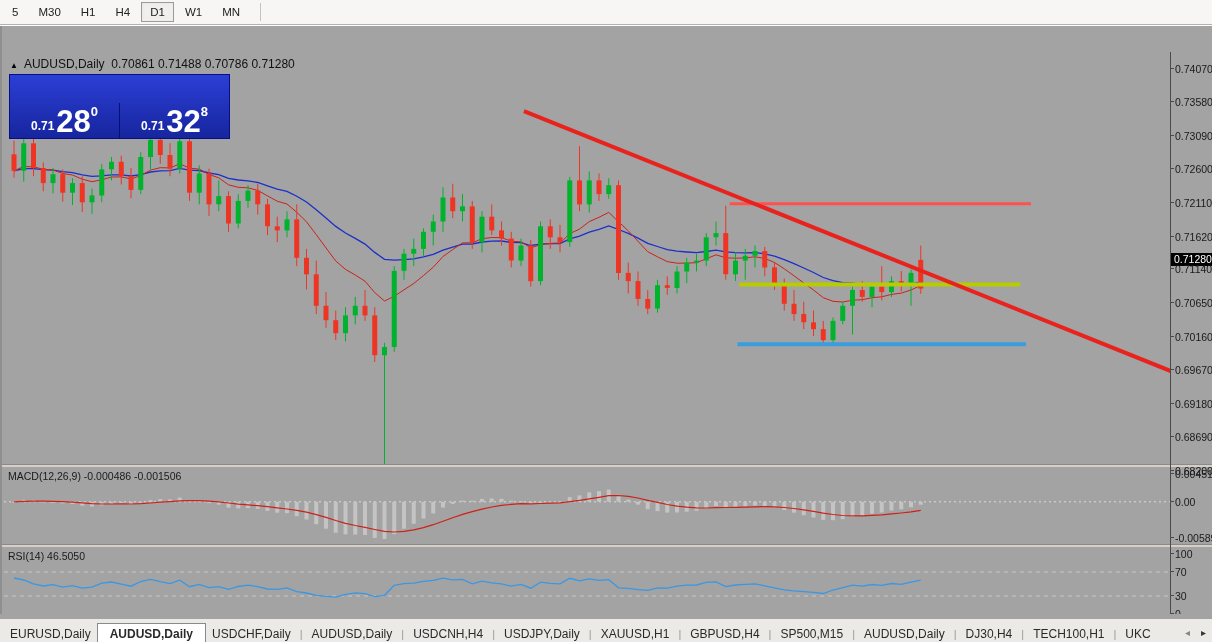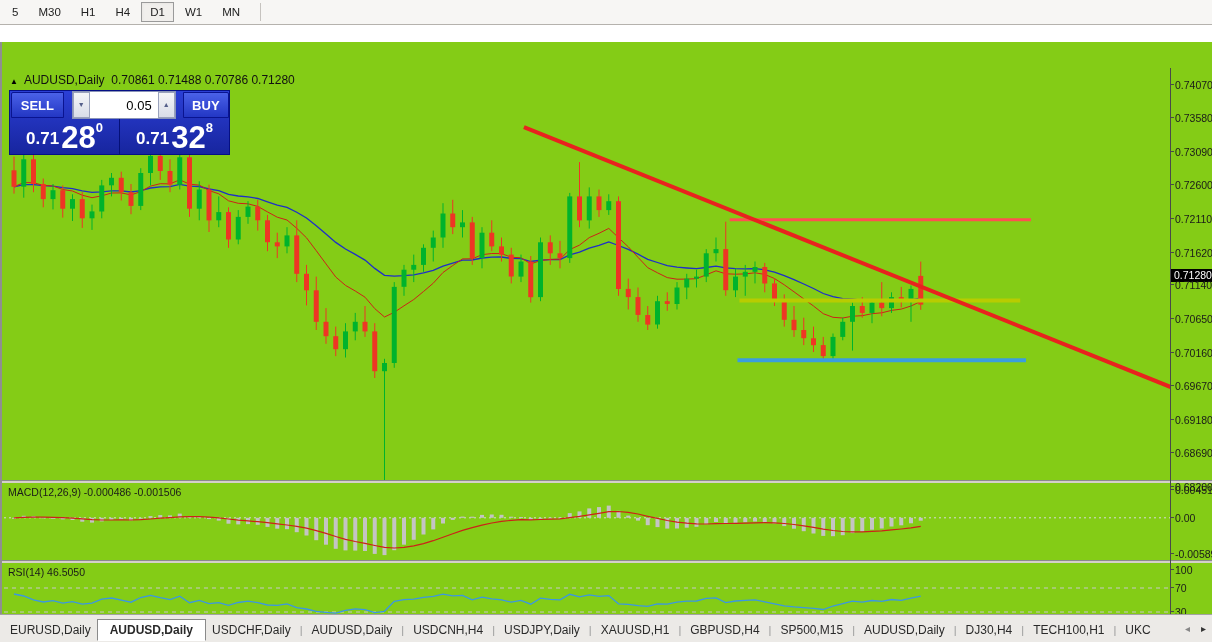--- a/index.html
+++ b/index.html
@@ -3,21 +3,21 @@
 <meta charset="utf-8">
 <style>
   html,body{margin:0;padding:0;background:#fff;}
   #app{position:relative;width:1212px;height:642px;font-family:"Liberation Sans",sans-serif;overflow:hidden;background:#fff;-webkit-font-smoothing:antialiased;}
   
   #toolbar{position:absolute;left:0;top:0;width:1212px;height:25px;background:#f7f6f4;border-bottom:1px solid #b5b2ad;display:flex;align-items:center;padding-left:2px;box-sizing:border-box;}
   .tf-btn{font-size:11.5px;color:#222;padding:3px 8px;margin:0 1px;border:1px solid transparent;cursor:default;}
   .tf-btn.active{background:#f1efec;border:1px solid #9a9a9a;box-shadow:inset 1px 1px 2px #e9e7e4;}
   .tf-divider{width:1px;height:18px;background:#c6c3bf;margin-left:10px;}
   
-  #chart-area{position:absolute;left:0;top:42px;width:1212px;height:588px;background:#84cc16;border-left:2px solid #8f8f8f;box-sizing:border-box;}
+  #chart-area{position:absolute;left:0;top:26px;width:1212px;height:588px;background:#a3a3a3;border-left:2px solid #8f8f8f;box-sizing:border-box;}
   #main-svg{position:absolute;left:2px;top:26px;}
   #macd-svg{position:absolute;left:2px;top:441px;}
   #rsi-svg{position:absolute;left:2px;top:521px;}
   .splitter{position:absolute;left:0;width:1212px;height:3px;background:#d4d0c8;border-top:1px solid #8a8a8a;box-sizing:border-box;}
   #v-axis-line{position:absolute;left:1168px;top:26px;width:1px;height:588px;background:#4a4a4a;}
   #h-axis-line{position:absolute;left:0;top:594px;width:1212px;height:1px;background:#4a4a4a;}
   #chart-header{position:absolute;left:8px;top:31px;font-size:12px;color:#111;}
   #chart-header .exp{font-size:8px;margin-right:6px;color:#000;}
   .pane-label{position:absolute;left:6px;font-size:10.5px;color:#1a1a1a;}
   .axis-label{position:absolute;left:1173px;font-size:10.5px;color:#1a1a1a;width:39px;}
@@ -30,25 +30,25 @@
   #tw-row1{position:absolute;left:0;top:0;width:100%;height:28px;display:flex;align-items:center;}
   .tw-btn{height:26px;line-height:26px;text-align:center;color:#fff;font-size:13px;font-weight:bold;background:linear-gradient(#4a61e8,#2337c4);border:1px solid #0a1490;box-sizing:border-box;cursor:pointer;}
   #tw-sell{width:58px;margin-left:1px;border-radius:2px 0 0 0;}
   #tw-buy{width:51px;margin-left:7px;border-radius:0 2px 0 0;}
   #tw-spinner{display:flex;margin-left:8px;height:26px;background:#fff;border:1px solid #8a94b8;align-items:stretch;}
   .spin-btn{width:17px;background:linear-gradient(#f4f5f8,#d9dde8);border:1px solid #9aa2bc;color:#55608a;font-size:7px;line-height:24px;text-align:center;cursor:pointer;box-sizing:border-box;}
   #tw-volume{width:60px;border:none;font-size:13px;text-align:right;padding-right:6px;font-family:"Liberation Sans",sans-serif;color:#000;}
   #tw-row2{position:absolute;left:0;top:28px;width:100%;height:36px;display:flex;}
   .tw-price{flex:1;display:flex;align-items:flex-end;justify-content:center;color:#fff;padding-bottom:3px;}
   #tw-price-sell{border-right:1px solid #041078;}
-  .tw-small{font-size:17px;font-weight:bold;margin-bottom:3px;}
+  .tw-small{font-size:12px;font-weight:bold;margin-bottom:3px;}
   .tw-big{font-size:31px;font-weight:bold;line-height:28px;margin-left:2px;}
   .tw-sup{font-size:13px;font-weight:bold;align-self:flex-start;margin-top:1px;}
   
-  #tabbar{position:absolute;left:0;top:614px;width:1212px;height:28px;background:#eceae7;border-top:1px solid #a3a3a3;box-sizing:border-box;overflow:hidden;}
+  #tabbar{position:absolute;left:0;top:614px;width:1212px;height:28px;background:#eceae7;border-top:5px solid #a3a3a3;box-sizing:border-box;overflow:hidden;}
   #tabs-strip{position:absolute;left:4px;top:4px;display:flex;align-items:center;white-space:nowrap;}
   .tab{font-size:12px;color:#2a2a2a;padding:3px 6px;cursor:pointer;}
   .tab.active{background:#fff;border:1px solid #8a8a8a;border-bottom:1px solid #fff;padding:3px 12px;font-weight:bold;}
   .tab-div{color:#999;font-size:11px;margin:0 3px;}
   .tab-scroll{position:absolute;top:8px;font-size:10px;color:#333;cursor:pointer;}
 </style>
 </head>
 <body>
 
 <div id="app">
@@ -366,29 +366,20 @@
         <polyline points="10,31.0 19.75,33.0 29.5,36.9 39.25,39.0 49,37.6 58.75,40.2 68.5,38.7 78.25,41.2 88,40.1 97.75,36.1 107.5,35.0 117.25,37.2 127,39.2 136.75,34.5 146.5,32.4 156.25,34.7 166,36.7 175.75,33.2 185.5,39.7 195.25,37.4 205,40.6 214.75,39.6 224.5,42.3 234.25,39.5 244,38.2 253.75,39.7 263.5,42.0 273.25,42.4 283,40.8 292.75,44.6 302.5,46.0 312.25,48.4 322,49.4 331.75,50.2 341.5,47.3 351.25,45.8 361,46.6 370.75,49.6 380.5,48.3 390.25,38.3 400,36.6 409.75,36.1 419.5,34.3 429.25,33.3 439,31.1 448.75,32.9 458.5,32.4 468.25,36.8 478,34.2 487.75,35.8 497.5,36.8 507.25,39.2 517,37.4 526.75,41.2 536.5,35.2 546.25,36.4 556,36.9 565.75,31.3 575.5,33.9 585.25,31.9 595,33.4 604.75,32.6 614.5,40.8 624.25,41.4 634,42.7 643.75,43.4 653.5,40.8 663.25,41.1 673,39.2 682.75,38.2 692.5,38.0 702.25,35.4 712,34.9 721.75,39.6 731.5,38.0 741.25,37.4 751,36.8 760.75,38.8 770.5,40.8 780.25,42.8 790,43.9 799.75,44.7 809.5,45.4 819.25,46.5 829,43.0 838.75,40.6 848.5,38.2 858.25,39.1 868,37.5 877.75,38.3 887.5,36.5 897.25,37.3 907,35.2 916.75,33.2" fill="none" stroke="#3b97e3" stroke-width="1.3"></polyline>
       </svg>
     <div id="v-axis-line"></div>
     <div id="h-axis-line"></div>
 
     <div id="chart-header">
       <span class="exp">▲</span><span>AUDUSD,Daily</span>&nbsp;&nbsp;<span>0.70861 0.71488 0.70786 0.71280</span>
     </div>
 
     <div id="trade-widget">
-      <div id="tw-row1">
-        <div id="tw-sell" class="tw-btn">SELL</div>
-        <div id="tw-spinner">
-          <div class="spin-btn">▼</div>
-          <input id="tw-volume" value="0.05" style="">
-          <div class="spin-btn">▲</div>
-        </div>
-        <div id="tw-buy" class="tw-btn">BUY</div>
-      </div>
       <div id="tw-row2">
         <div id="tw-price-sell" class="tw-price">
           <span class="tw-small">0.71</span>
           <span class="tw-big">28</span>
           <span class="tw-sup">0</span>
         </div>
         <div id="tw-price-buy" class="tw-price">
           <span class="tw-small">0.71</span>
           <span class="tw-big">32</span>
           <span class="tw-sup">8</span>

